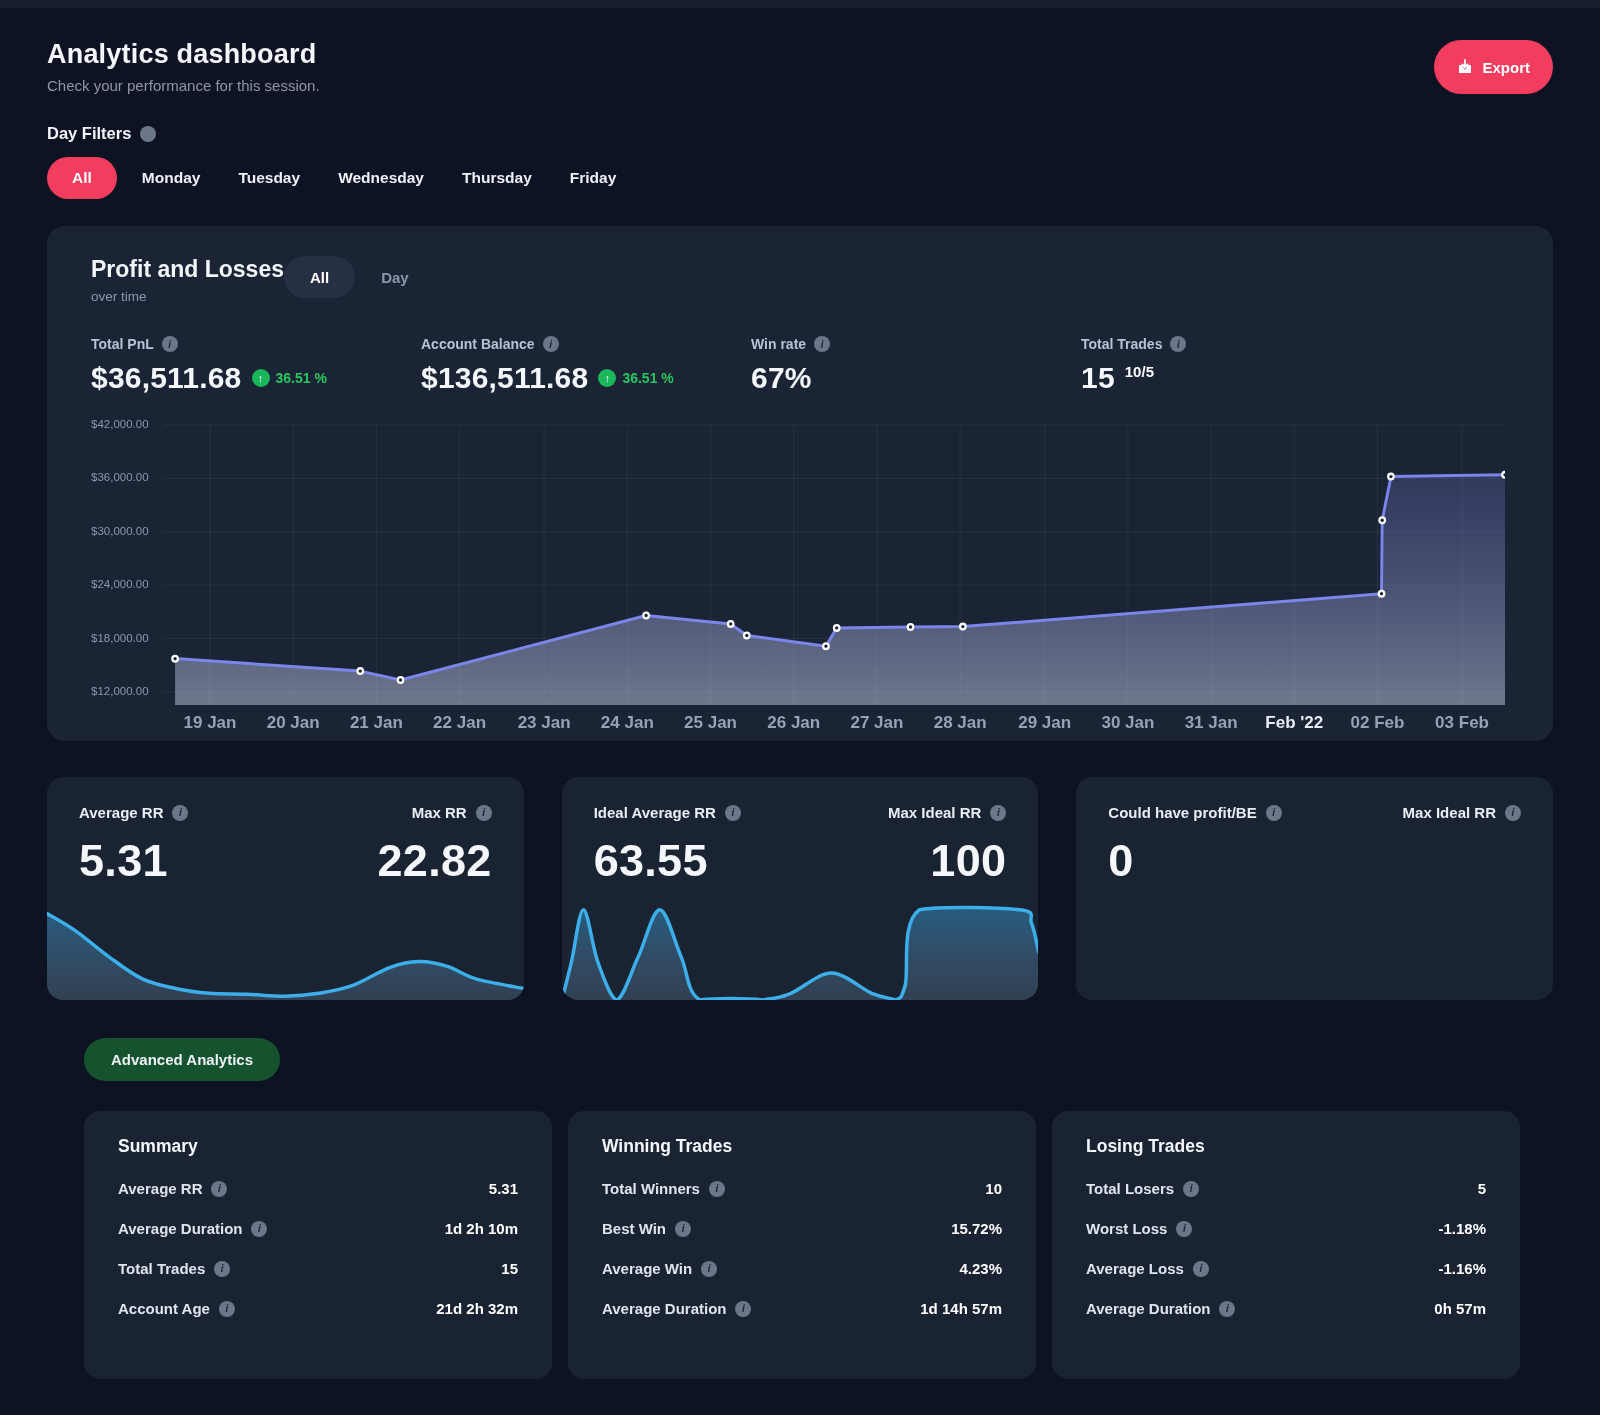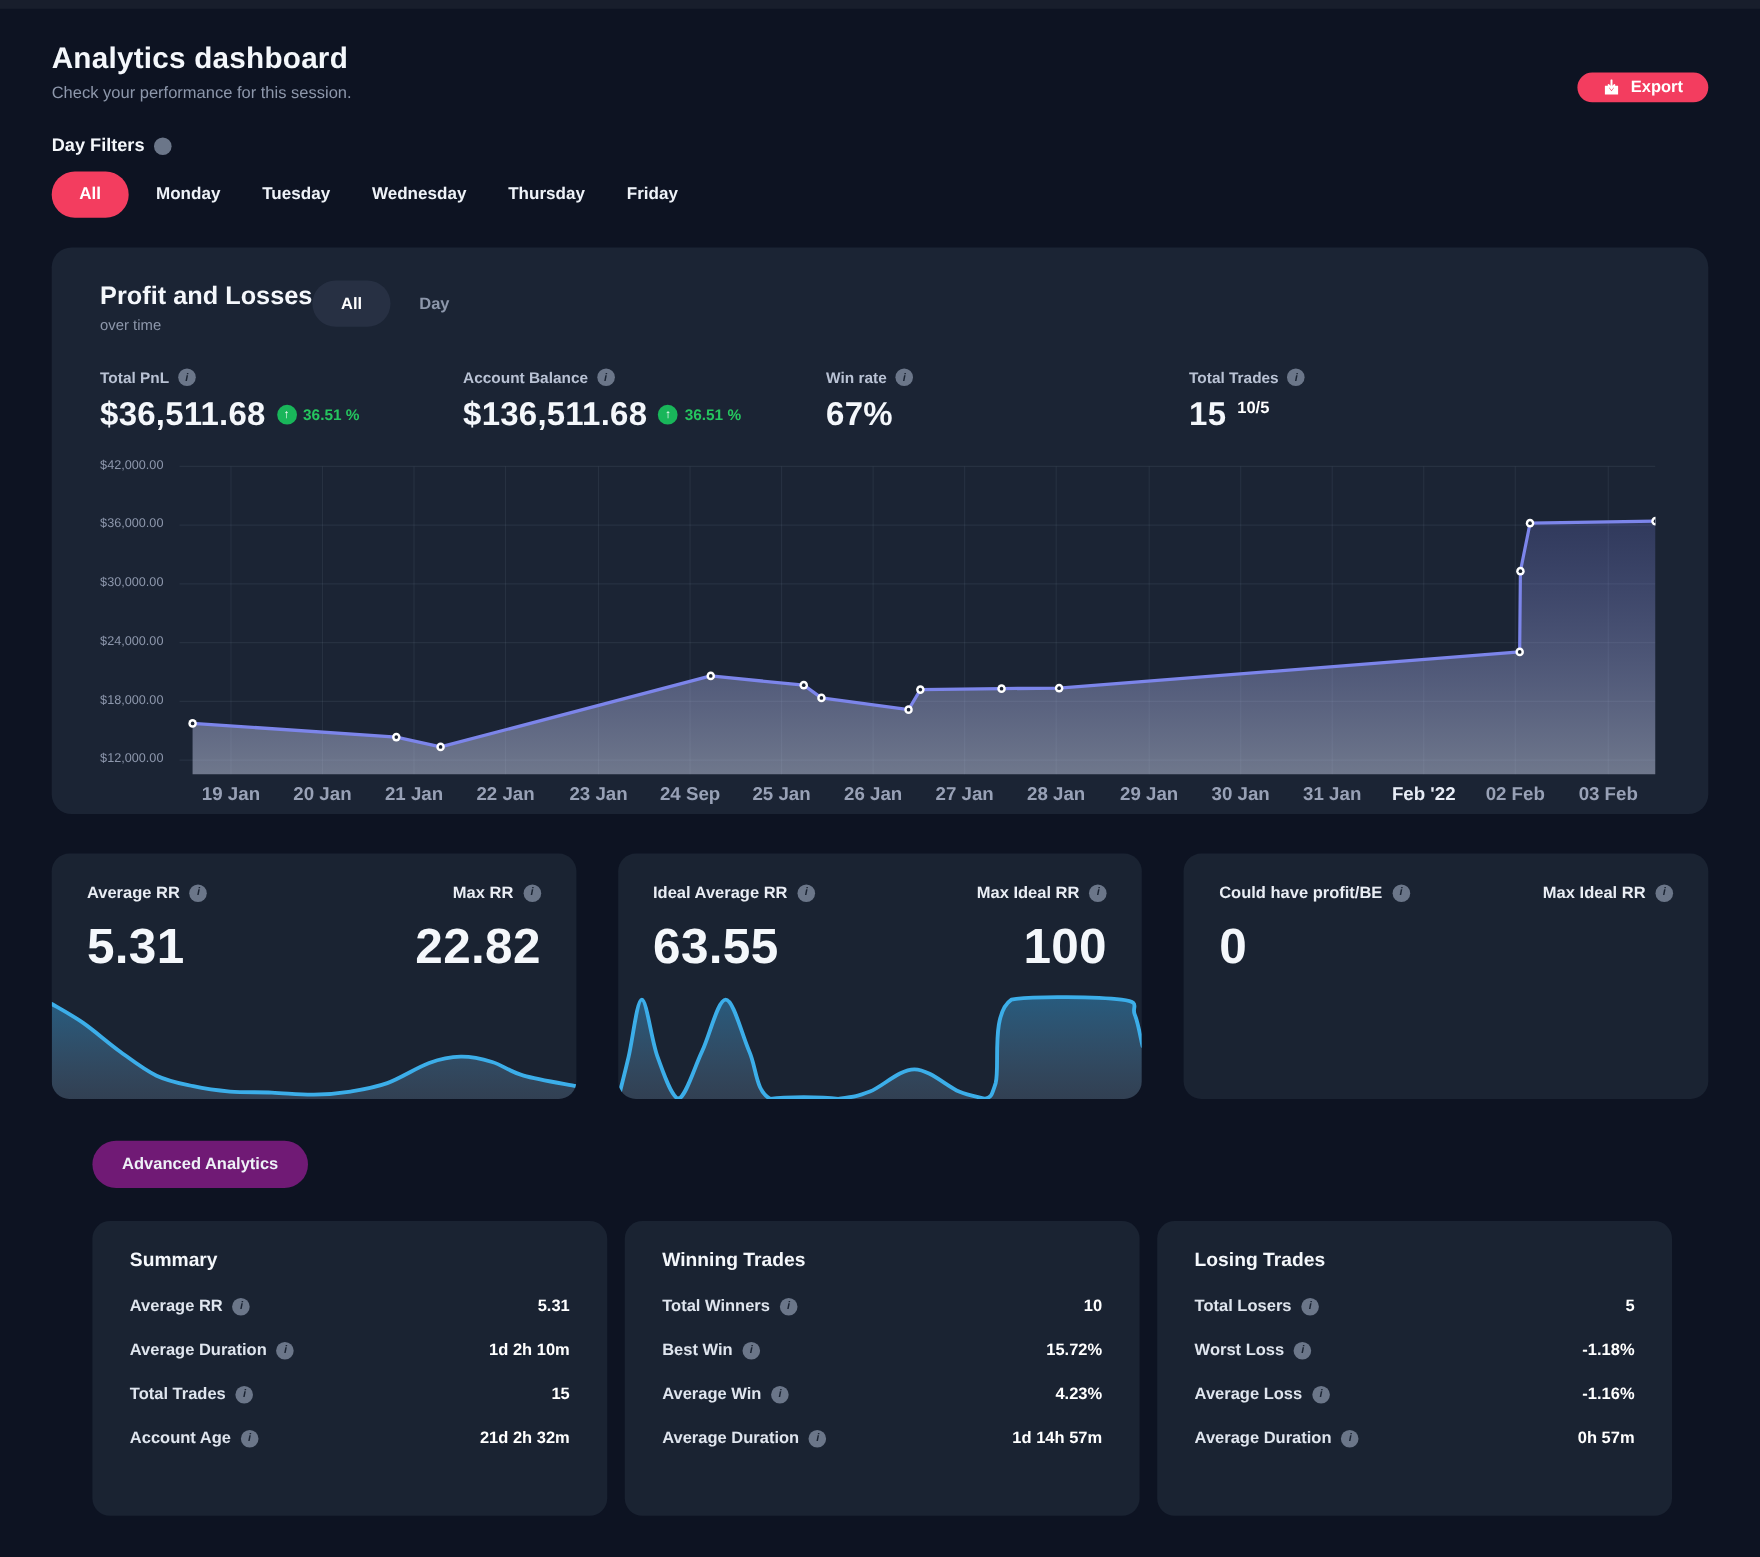--- a/index.html
+++ b/index.html
@@ -12,21 +12,21 @@
   .topbar { height:8px; background:#181e2c; }
   .page { padding:30px 47px 0; }
 
   
   .page-header { display:flex; justify-content:space-between; align-items:flex-end; }
   .page-title { font-size:27px; font-weight:800; letter-spacing:.2px; }
   .page-subtitle { margin-top:7px; font-size:15px; color:#8d97ab; }
   .export-btn {
     display:inline-flex; align-items:center; gap:9px;
     background:#f33d5f; color:#fff; border:none; cursor:pointer;
-    height:27px; padding:0 23px; border-radius:999px;
+    height:54px; padding:0 23px; border-radius:999px;
     font-family:inherit; font-size:15px; font-weight:700; margin-top:2px;
   }
   .export-btn svg { display:block; }
 
   
   .dayfilters-row { margin-top:30px; display:flex; align-items:center; gap:9px; }
   .dayfilters-title { font-size:16.5px; font-weight:800; }
   .filter-row { margin-top:14px; display:flex; align-items:center; }
   .filter-btn {
     background:transparent; border:none; cursor:pointer; font-family:inherit;
@@ -76,21 +76,21 @@
   .rr-head { display:flex; justify-content:space-between; align-items:center; }
   .rr-label-wrap { display:flex; align-items:center; gap:9px; }
   .rr-label { font-size:15px; font-weight:700; color:#e9edf4; }
   .rr-values { display:flex; justify-content:space-between; align-items:flex-start; margin-top:17px; }
   .rr-value { font-size:45px; font-weight:800; letter-spacing:.3px; line-height:1; }
   .rr-spark { position:absolute; left:0; right:0; bottom:0; height:96px; }
   .rr-spark svg { width:100%; height:100%; display:block; }
 
   
   .advanced-btn {
-    margin:38px 0 0 37px; background:#701a75; color:#eef1f7; border:none; cursor:pointer;
+    margin:38px 0 0 37px; background:#14532d; color:#eef1f7; border:none; cursor:pointer;
     font-family:inherit; font-size:15px; font-weight:700; padding:13px 27px; border-radius:999px;
   }
   .detail-row { margin:30px 33px 0 37px; display:grid; grid-template-columns:1fr 1fr 1fr; gap:16px; }
   .detail-card { background:#1a2332; border-radius:16px; padding:25px 34px 28px; height:268px; }
   .detail-title { font-size:17.5px; font-weight:800; }
   .detail-rows { margin-top:10px; }
   .detail-r { display:flex; justify-content:space-between; align-items:center; margin-top:23px; }
   .detail-r-label-wrap { display:flex; align-items:center; gap:9px; }
   .detail-r-label { font-size:15px; font-weight:600; color:#dfe5ee; }
   .detail-r-value { font-size:15px; font-weight:800; color:#fff; }
@@ -258,21 +258,21 @@
             <circle cx="1390" cy="57.84" r="4" fill="#fff"></circle>
             <circle cx="1390" cy="57.84" r="1.7" fill="#1b2434"></circle>
           </svg>
         </div>
       <div class="xlabels" id="xlabels">
           <span class="xlabel" style="left: 3.5%;">19 Jan</span>
           <span class="xlabel" style="left: 9.7%;">20 Jan</span>
           <span class="xlabel" style="left: 15.9%;">21 Jan</span>
           <span class="xlabel" style="left: 22.1%;">22 Jan</span>
           <span class="xlabel" style="left: 28.4%;">23 Jan</span>
-          <span class="xlabel" style="left: 34.6%;">24 Sep</span>
+          <span class="xlabel" style="left: 34.6%;">24 Jan</span>
           <span class="xlabel" style="left: 40.8%;">25 Jan</span>
           <span class="xlabel" style="left: 47%;">26 Jan</span>
           <span class="xlabel" style="left: 53.2%;">27 Jan</span>
           <span class="xlabel" style="left: 59.4%;">28 Jan</span>
           <span class="xlabel" style="left: 65.7%;">29 Jan</span>
           <span class="xlabel" style="left: 71.9%;">30 Jan</span>
           <span class="xlabel" style="left: 78.1%;">31 Jan</span>
           <span class="xlabel em" style="left: 84.3%;">Feb '22</span>
           <span class="xlabel" style="left: 90.5%;">02 Feb</span>
           <span class="xlabel" style="left: 96.8%;">03 Feb</span>

